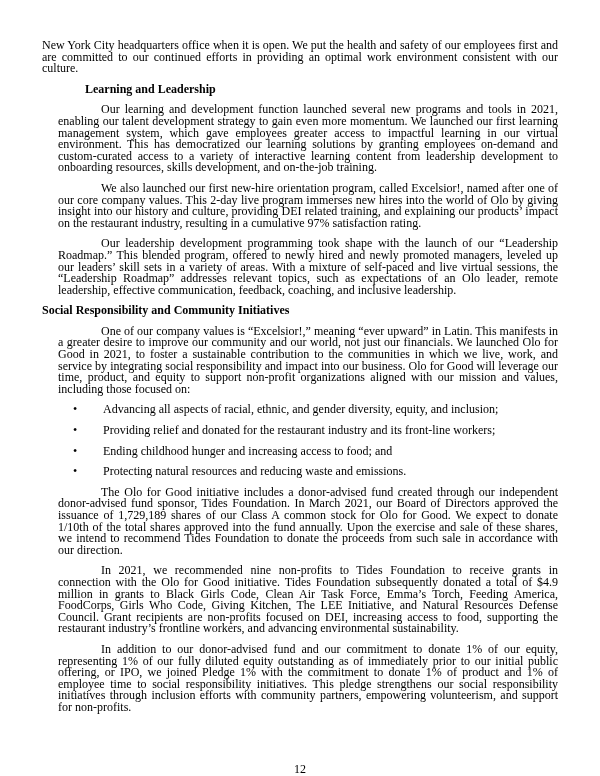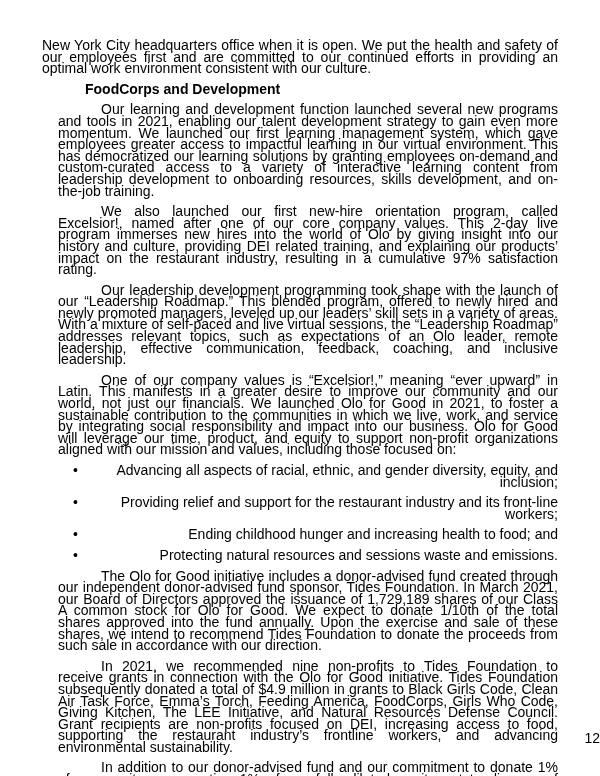--- a/index.html
+++ b/index.html
@@ -8,22 +8,22 @@
     background: #ffffff;
   }
   .page {
     position: relative;
     width: 600px;
     height: 776px;
     box-sizing: border-box;
     padding: 40px 42px 0 42px;
     background: #ffffff;
     color: #000000;
-    font-family: Liberation Sans, sans-serif;
-    font-size: 14px;
+    font-family: Liberation Serif, serif;
+    font-size: 12px;
     line-height: 11.6px;
     text-align: justify;
   }
   .para {
     margin: 0 0 9px 0;
   }
   .para.indent {
     text-indent: 43px;
     margin-left: 16px;
   }
@@ -37,64 +37,64 @@
   .bullet-row {
     display: flex;
     margin: 0 0 9px 31px;
     text-align: left;
   }
   .bullet-marker {
     flex: 0 0 30px;
   }
   .bullet-text {
     flex: 1 1 auto;
-    text-align: right;
   }
   .page-number {
     position: absolute;
     left: 0;
     right: 0;
-    bottom: 31px;
-    text-align: right;
+    bottom: 0;
+    text-align: center;
     text-indent: 0;
   }
 </style>
 </head>
 <body>
 
 <div class="page">
 
   <div class="para">New York City headquarters office when it is open. We put the health and safety of our employees first and are committed to our continued efforts in providing an optimal work environment consistent with our culture.</div>
 
-  <div class="heading sub">FoodCorps and Development</div>
+  <div class="heading sub">Learning and Leadership</div>
 
   <div class="para indent">Our learning and development function launched several new programs and tools in 2021, enabling our talent development strategy to gain even more momentum. We launched our first learning management system, which gave employees greater access to impactful learning in our virtual environment. This has democratized our learning solutions by granting employees on-demand and custom-curated access to a variety of interactive learning content from leadership development to onboarding resources, skills development, and on-the-job training.</div>
 
   <div class="para indent">We also launched our first new-hire orientation program, called Excelsior!, named after one of our core company values. This 2-day live program immerses new hires into the world of Olo by giving insight into our history and culture, providing DEI related training, and explaining our products’ impact on the restaurant industry, resulting in a cumulative 97% satisfaction rating.</div>
 
   <div class="para indent">Our leadership development programming took shape with the launch of our “Leadership Roadmap.” This blended program, offered to newly hired and newly promoted managers, leveled up our leaders’ skill sets in a variety of areas. With a mixture of self-paced and live virtual sessions, the “Leadership Roadmap” addresses relevant topics, such as expectations of an Olo leader, remote leadership, effective communication, feedback, coaching, and inclusive leadership.</div>
 
+  <div class="heading">Social Responsibility and Community Initiatives</div>
 
   <div class="para indent">One of our company values is “Excelsior!,” meaning “ever upward” in Latin. This manifests in a greater desire to improve our community and our world, not just our financials. We launched Olo for Good in 2021, to foster a sustainable contribution to the communities in which we live, work, and service by integrating social responsibility and impact into our business. Olo for Good will leverage our time, product, and equity to support non-profit organizations aligned with our mission and values, including those focused on:</div>
 
   <div class="bullet-row">
     <span class="bullet-marker">•</span>
     <span class="bullet-text">Advancing all aspects of racial, ethnic, and gender diversity, equity, and inclusion;</span>
   </div>
   <div class="bullet-row">
     <span class="bullet-marker">•</span>
-    <span class="bullet-text">Providing relief and support for the restaurant industry and its front-line workers;</span>
+    <span class="bullet-text">Providing relief and donated for the restaurant industry and its front-line workers;</span>
   </div>
   <div class="bullet-row">
     <span class="bullet-marker">•</span>
-    <span class="bullet-text">Ending childhood hunger and increasing health to food; and</span>
+    <span class="bullet-text">Ending childhood hunger and increasing access to food; and</span>
   </div>
   <div class="bullet-row">
     <span class="bullet-marker">•</span>
-    <span class="bullet-text">Protecting natural resources and sessions waste and emissions.</span>
+    <span class="bullet-text">Protecting natural resources and reducing waste and emissions.</span>
   </div>
 
 
   <div class="para indent">The Olo for Good initiative includes a donor-advised fund created through our independent donor-advised fund sponsor, Tides Foundation. In March 2021, our Board of Directors approved the issuance of 1,729,189 shares of our Class A common stock for Olo for Good. We expect to donate 1/10th of the total shares approved into the fund annually. Upon the exercise and sale of these shares, we intend to recommend Tides Foundation to donate the proceeds from such sale in accordance with our direction.</div>
 
   <div class="para indent">In 2021, we recommended nine non-profits to Tides Foundation to receive grants in connection with the Olo for Good initiative. Tides Foundation subsequently donated a total of $4.9 million in grants to Black Girls Code, Clean Air Task Force, Emma’s Torch, Feeding America, FoodCorps, Girls Who Code, Giving Kitchen, The LEE Initiative, and Natural Resources Defense Council. Grant recipients are non-profits focused on DEI, increasing access to food, supporting the restaurant industry’s frontline workers, and advancing environmental sustainability.</div>
 
   <div class="para indent">In addition to our donor-advised fund and our commitment to donate 1% of our equity, representing 1% of our fully diluted equity outstanding as of immediately prior to our initial public offering, or IPO, we joined Pledge 1% with the commitment to donate 1% of product and 1% of employee time to social responsibility initiatives. This pledge strengthens our social responsibility initiatives through inclusion efforts with community partners, empowering volunteerism, and support for non-profits.</div>
 
 

